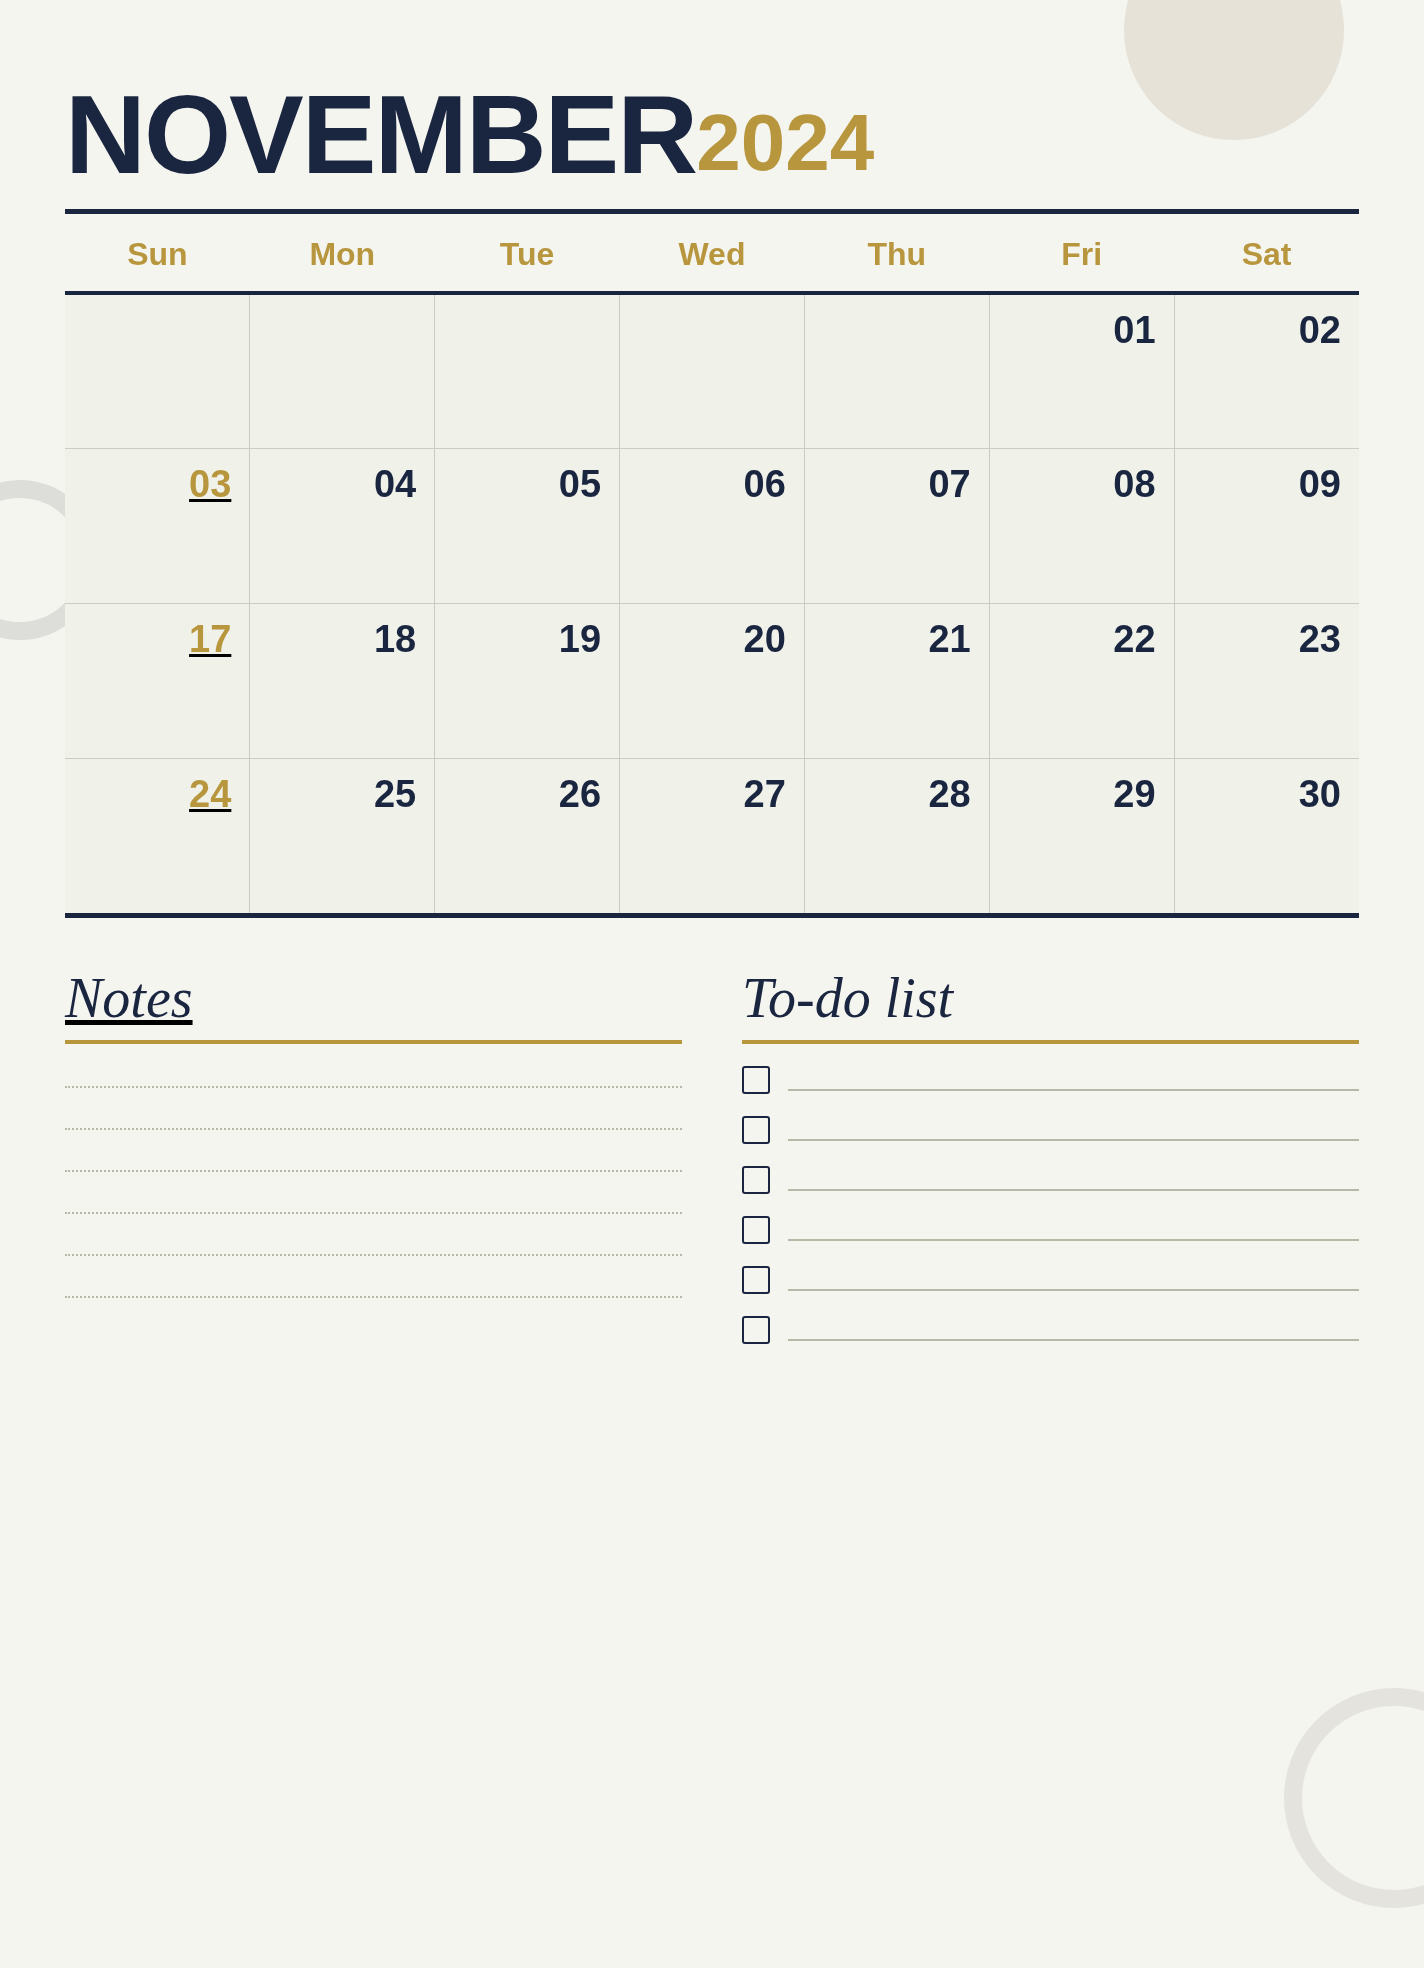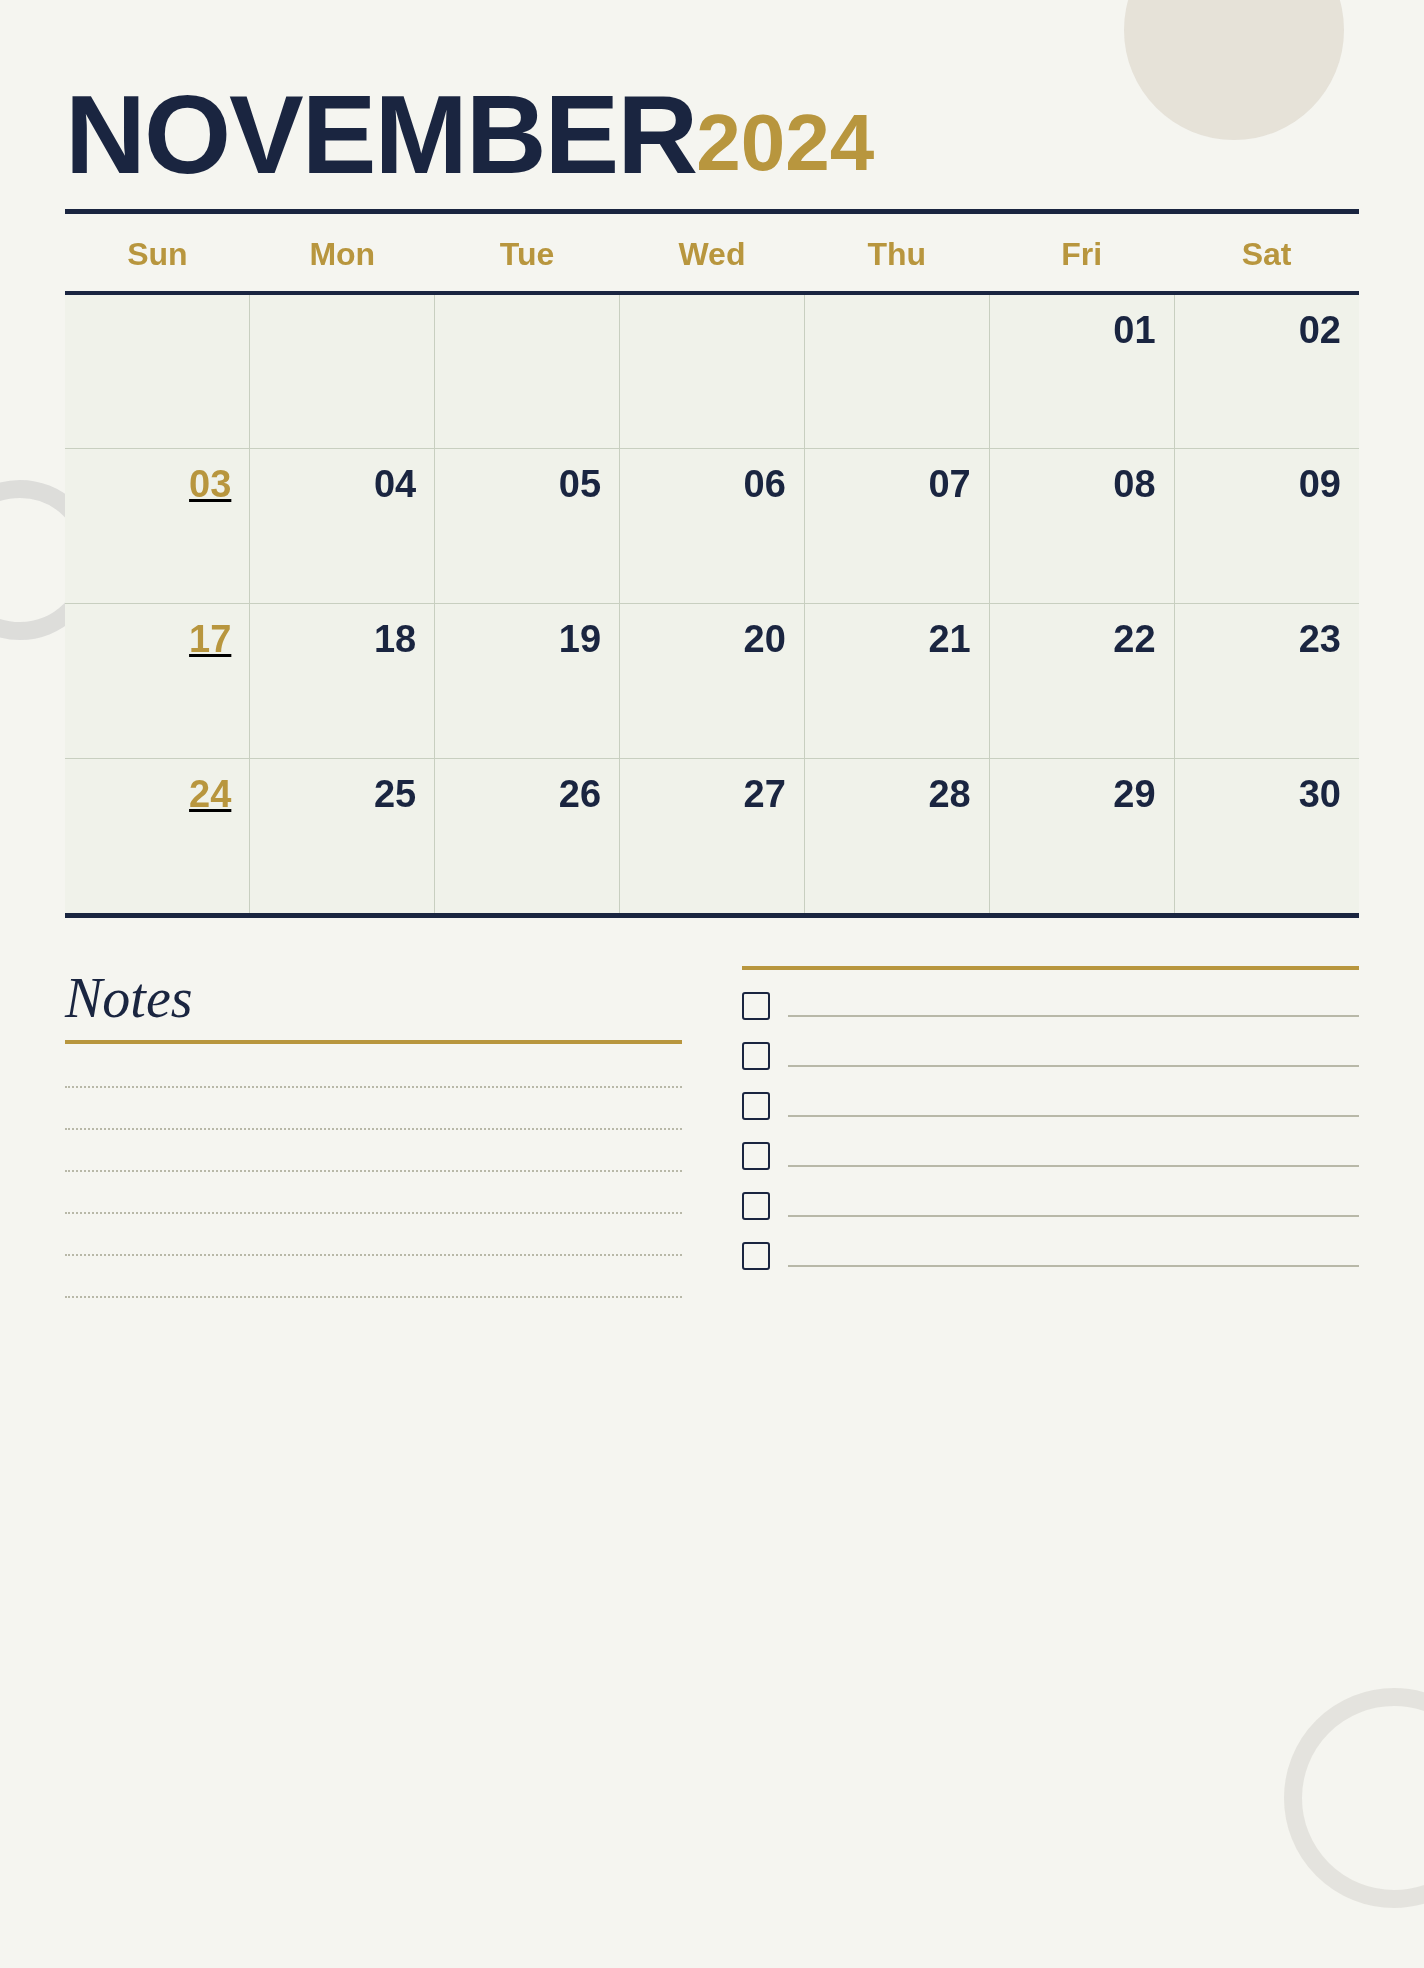--- a/index.html
+++ b/index.html
@@ -143,20 +143,21 @@
 
     
     .bottom-section {
       display: flex;
       gap: 60px;
       margin-top: 48px;
     }
 
     .notes-section {
       flex: 1;
+      text-decoration: underline;
     }
 
     .todo-section {
       flex: 1;
     }
 
     .section-heading {
       font-size: 56px;
       font-style: italic;
       font-weight: 400;
@@ -329,20 +330,21 @@
           <div class="dotted-line"></div>
           <div class="dotted-line"></div>
           <div class="dotted-line"></div>
           <div class="dotted-line"></div>
           <div class="dotted-line"></div>
           <div class="dotted-line"></div>
         </div>
     </div>
 
     <div class="todo-section">
+      <div class="section-heading">To-do list</div>
       <div class="section-underline"></div>
       <div id="todo-items-container">
           <div class="todo-item">
             <div class="todo-checkbox"></div>
             <div class="todo-line"></div>
           </div>
           <div class="todo-item">
             <div class="todo-checkbox"></div>
             <div class="todo-line"></div>
           </div>

